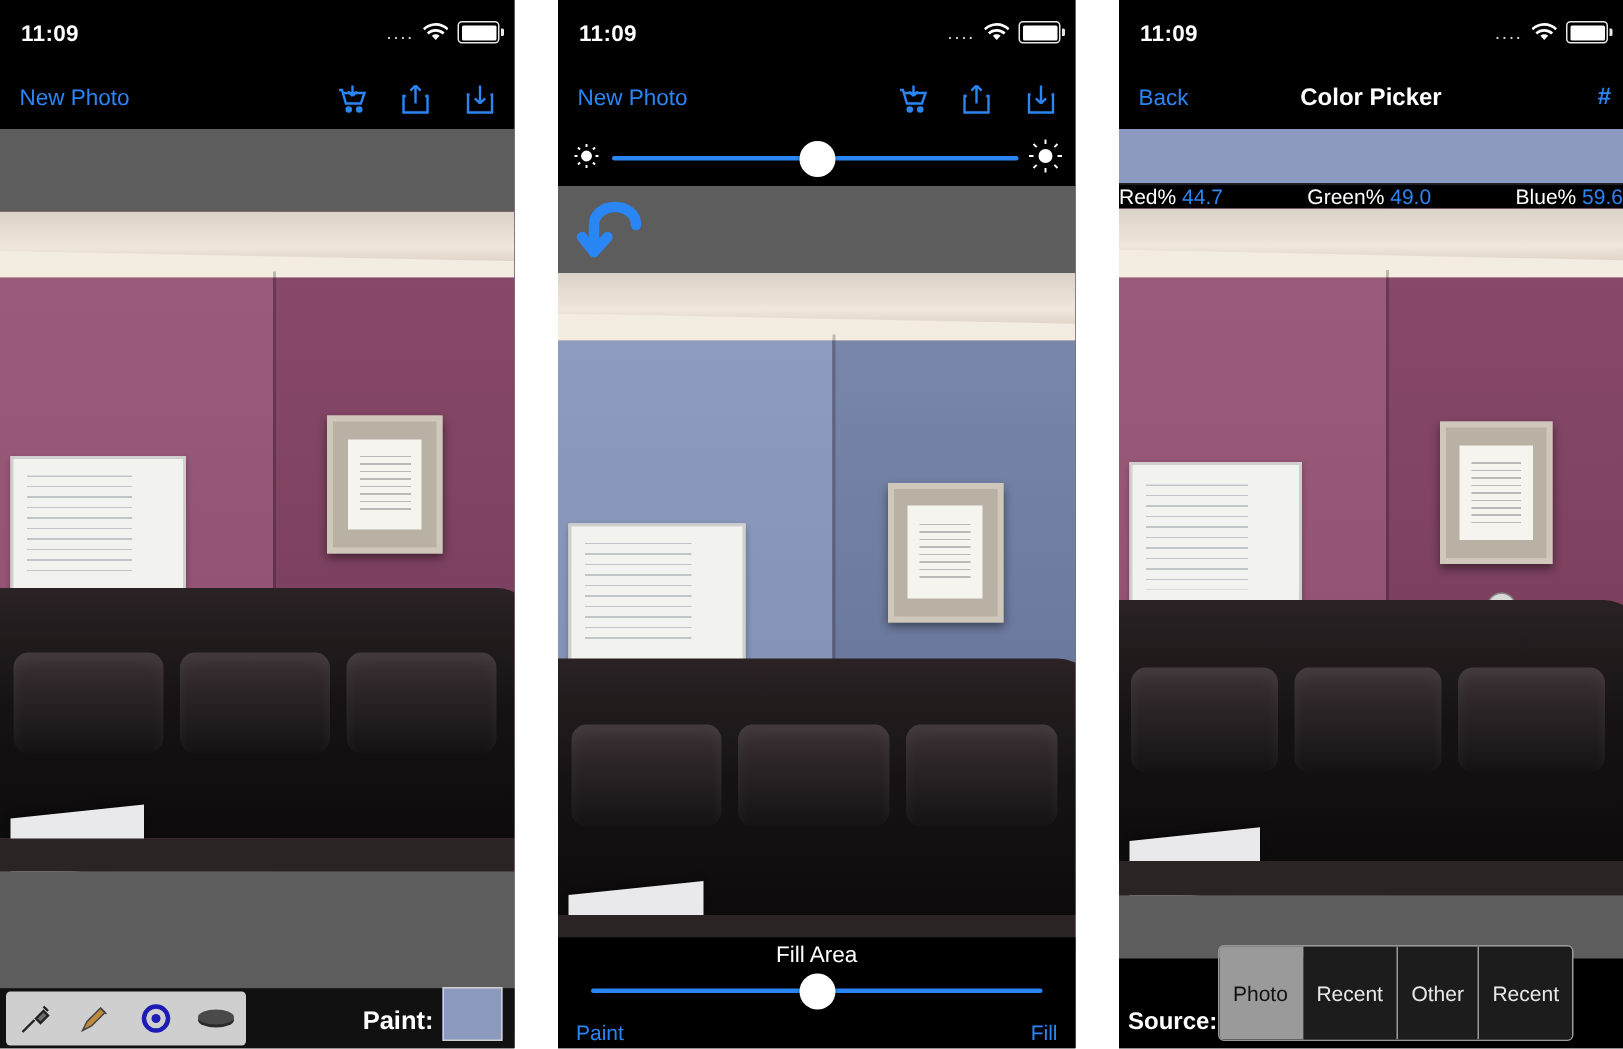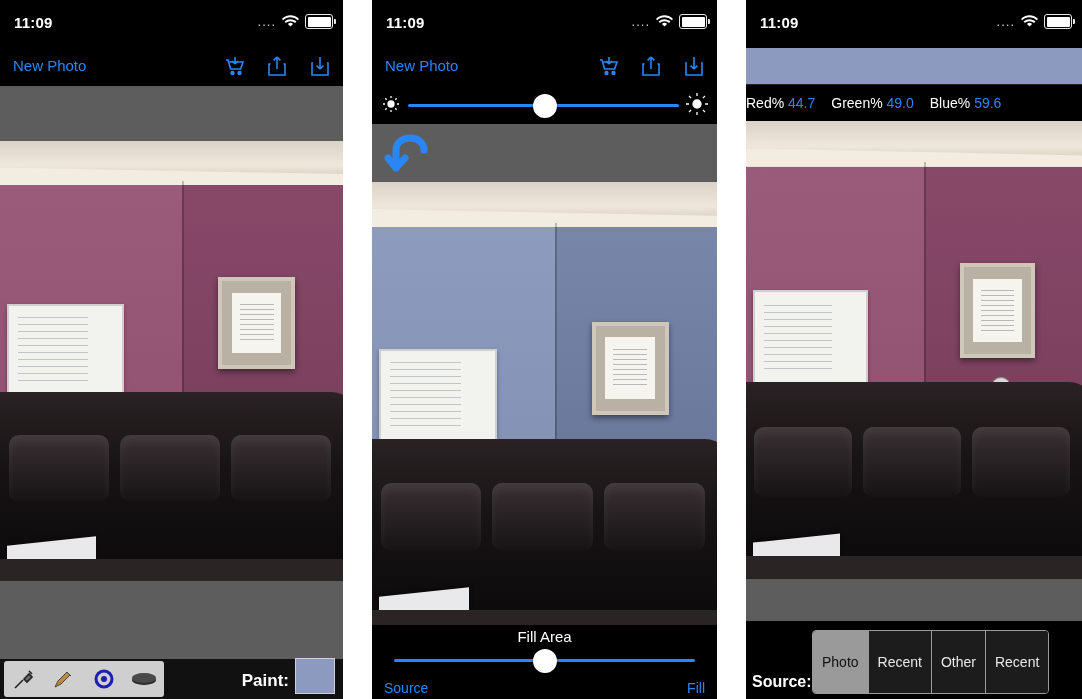--- a/index.html
+++ b/index.html
@@ -86,21 +86,21 @@
 
   .srcbar{position:relative;height:44px;background:#000;}
   .srclabel{position:absolute;left:6px;bottom:8px;color:#fff;font-size:16px;font-weight:bold;}
   .seg{position:absolute;left:66px;bottom:5px;display:flex;border:1px solid #9a9a9a;border-radius:4px;overflow:hidden;}
   .seg div{padding:23px 9px;font-size:14px;color:#e8e8e8;background:#1c1c1c;border-right:1px solid #9a9a9a;}
   .seg div:last-child{border-right:none;}
   .seg div.on{background:#9a9a9a;color:#111;}
 
   
   .cp-preview{height:36px;background:#8d9ac0;border-bottom:1px solid #222;}
-  .cp-values{height:36px;background:#000;display:flex;align-items:center;justify-content:flex-start;gap:16px;}
+  .cp-values{height:16px;background:#000;display:flex;align-items:center;justify-content:space-between;gap:16px;}
   .cp-values span{font-size:14px;color:#fff;}
   .cp-values b{font-weight:normal;color:#2a86f5;}
 </style>
 </head>
 <body>
 
 <div class="stage">
 
   <div class="phone" id="p1">
     <div class="statusbar">
@@ -299,21 +299,21 @@
       <div class="floor"></div>
     </div>
 
     <div class="grayband" style="height:45px"></div>
 
     <div class="bottombar">
       <div class="fillbar">
         <div class="fill-title">Fill Area</div>
         <div class="fill-track"></div>
         <div class="fill-knob"></div>
-        <div class="fill-cancel">Source</div>
+        <div class="fill-cancel">Paint</div>
         <div class="fill-done">Fill</div>
       </div>
     </div>
   </div>
 
   <div class="phone" id="p3">
     <div class="statusbar">
       <div class="st-time">11:09</div>
       <div class="st-right">
         <div class="st-dots">....</div>
@@ -323,20 +323,25 @@
               <path d="M8.5 6.2c-1.8 0-3.4.7-4.6 1.8L2.6 6.6A8.6 8.6 0 0 1 8.5 4.3c2.3 0 4.4.9 5.9 2.3l-1.3 1.4a6.6 6.6 0 0 0-4.6-1.8z" fill="#fff"></path>
               <path d="M8.5 2.2c-2.9 0-5.5 1.1-7.4 3L0 3.9A12.6 12.6 0 0 1 8.5.3c3.3 0 6.3 1.3 8.5 3.6l-1.1 1.3a10.6 10.6 0 0 0-7.4-3z" fill="#fff"></path>
             </svg>
         </div>
         <div class="st-batt">
             <i></i>
           </div>
       </div>
     </div>
 
+    <div class="navbar">
+      <div class="nav-left">Back</div>
+      <div class="nav-title">Color Picker</div>
+      <div class="nav-hash">#</div>
+    </div>
 
     <div class="cp-preview"></div>
 
     <div class="cp-values">
       <span>
         <span>Red%</span>
         <b>44.7</b>
       </span>
       <span>
         <span>Green%</span>

